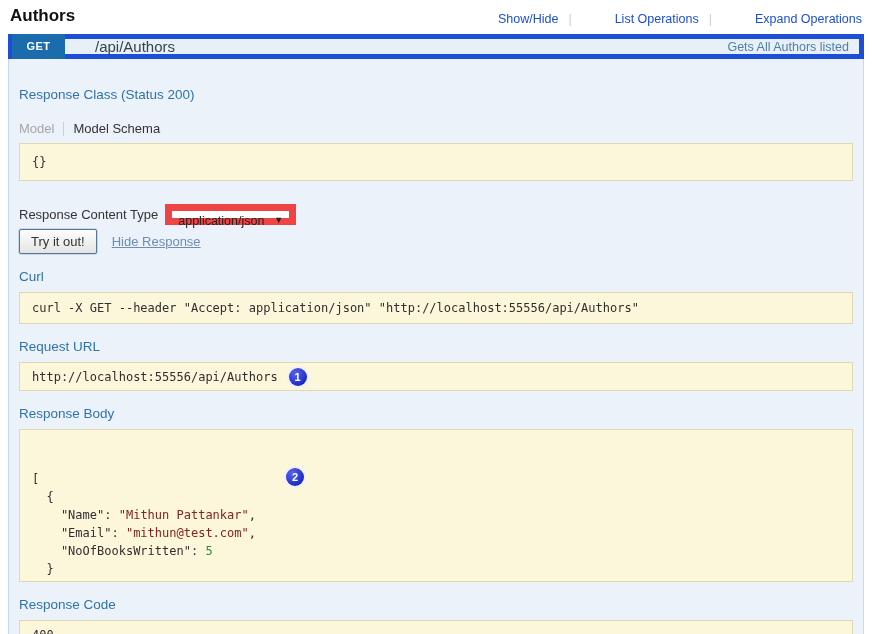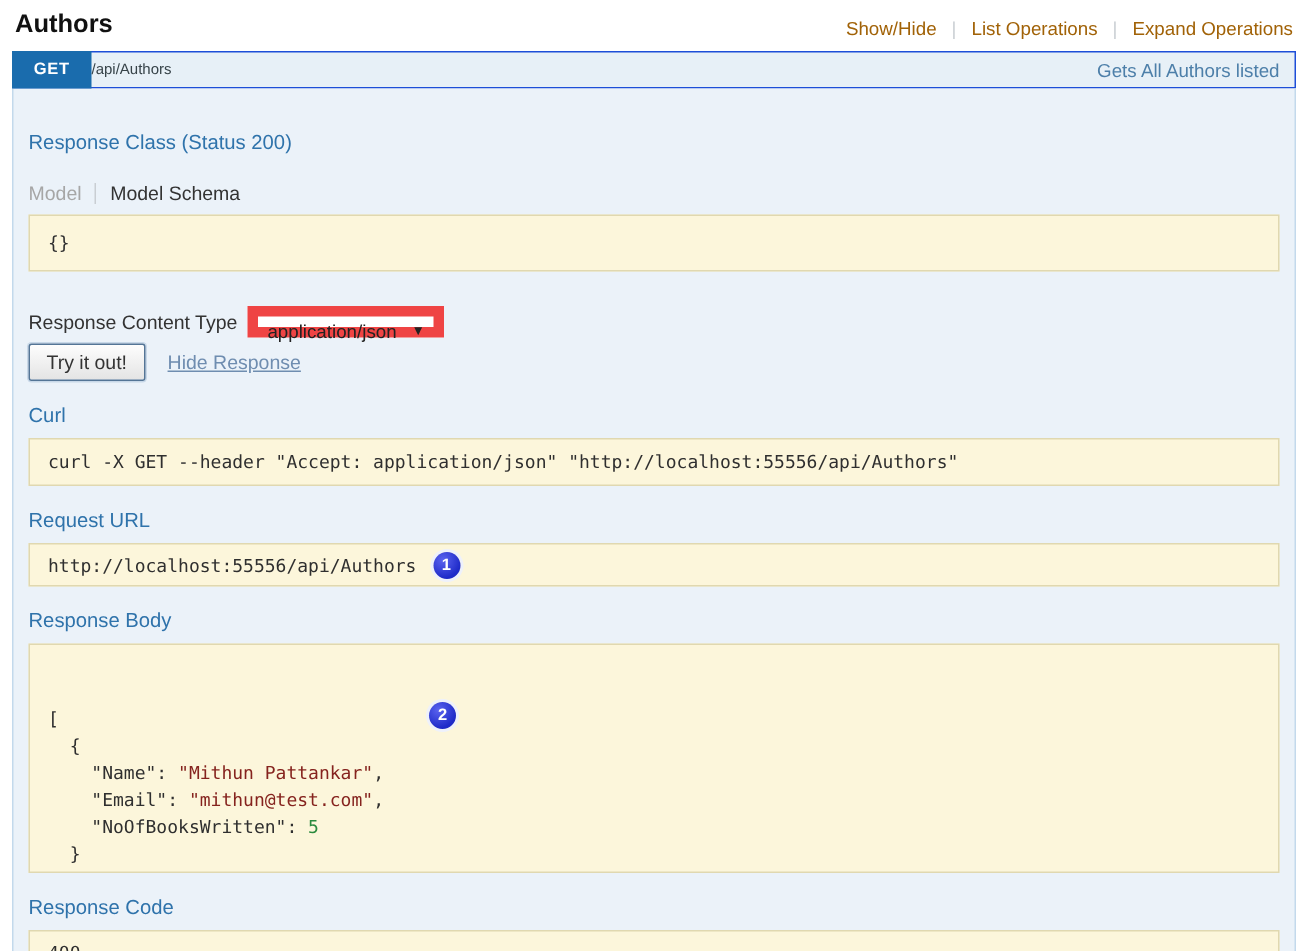--- a/index.html
+++ b/index.html
@@ -12,39 +12,39 @@
   .page { padding: 0 8px; }
 
   
   .top-row {
     display: flex; justify-content: space-between; align-items: flex-end;
     padding: 6px 2px 8px 2px;
     gap: 16px;
   }
   .resource-title { font-size: 17px; font-weight: bold; color: #111; }
   .top-links { display: flex; align-items: center; gap: 10px; font-size: 12.5px; }
-  .top-links a { color: #a16207; text-decoration: none; cursor: pointer; }
+  .top-links a { color: #1d4ed8; text-decoration: none; cursor: pointer; margin-left: 33px; }
   .top-links .sep { color: #c9ced3; }
 
   
   .op-bar {
     display: flex; align-items: center;
     background: #e7f0f7;
-    border: 1px solid #1d4ed8;
+    border: 5px solid #1d4ed8;
     height: 25px;
   }
   .method-badge {
     background: #1a6cad; color: #fff;
     font-size: 11px; font-weight: bold; letter-spacing: 0.5px;
     width: 53px; height: 25px; line-height: 25px;
     text-align: center; flex: 0 0 auto; cursor: pointer;
     margin: -1px 0 -1px -1px;
   }
   .op-path {
-    margin-left: 0; font-size: 10px; color: #374349;
+    margin-left: 30px; font-size: 15px; color: #374349;
     text-decoration: none; cursor: pointer; flex: 1 1 auto;
   }
   .op-summary {
     font-size: 12.5px; color: #4d7fa9; text-decoration: none;
     padding-right: 10px; cursor: pointer;
   }
 
   
   .op-content {
     background: #ebf2f9;

